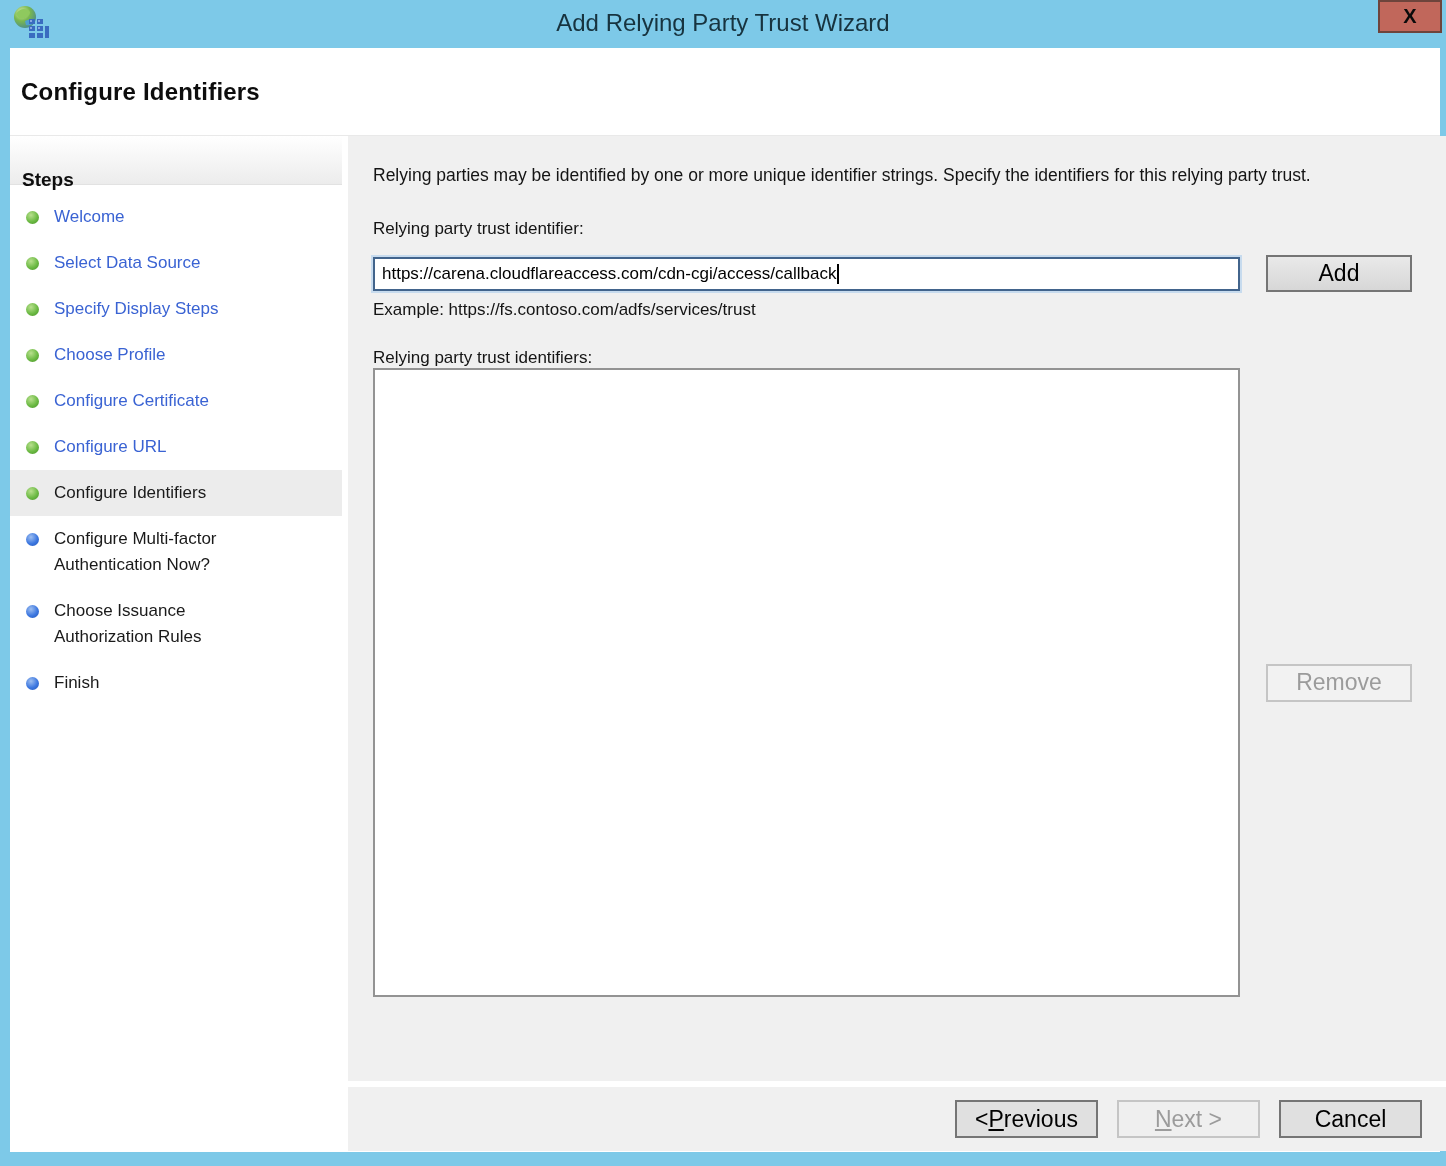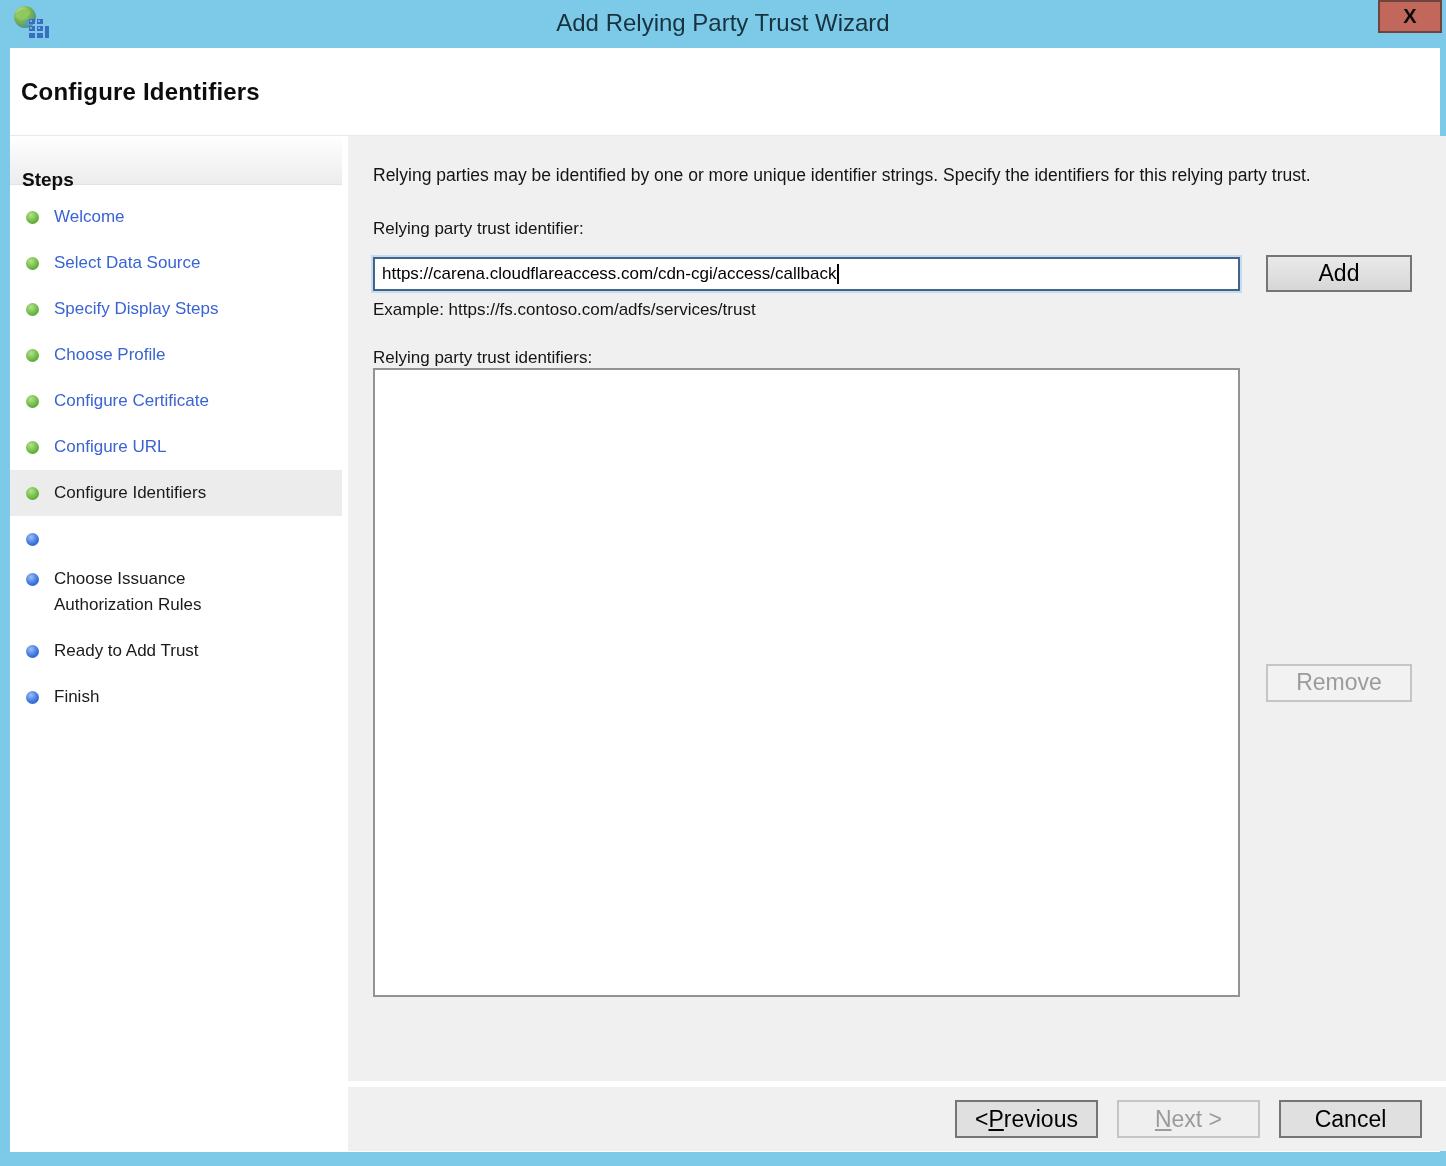--- a/index.html
+++ b/index.html
@@ -153,28 +153,25 @@
           <li class="step completed">
     <span class="bullet"></span>
     <span class="step-label">Configure URL</span>
   </li>
           <li class="step current">
     <span class="bullet"></span>
     <span class="step-label">Configure Identifiers</span>
   </li>
           <li class="step upcoming">
     <span class="bullet"></span>
+    <span class="step-label">Configure Multi-factor Authentication Now?</span>
   </li>
           <li class="step upcoming">
     <span class="bullet"></span>
     <span class="step-label">Choose Issuance Authorization Rules</span>
-  </li>
-          <li class="step upcoming">
-    <span class="bullet"></span>
-    <span class="step-label">Ready to Add Trust</span>
   </li>
           <li class="step upcoming">
     <span class="bullet"></span>
     <span class="step-label">Finish</span>
   </li>
         </ul>
     </div>
 
     <div class="main">
       <div class="content">

